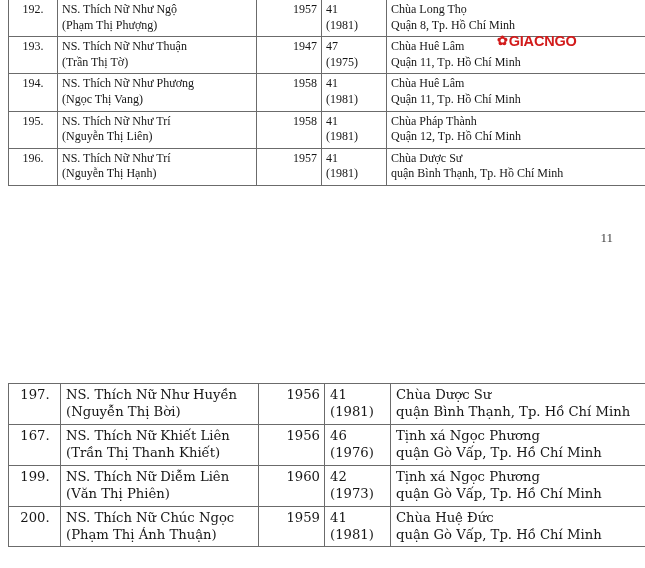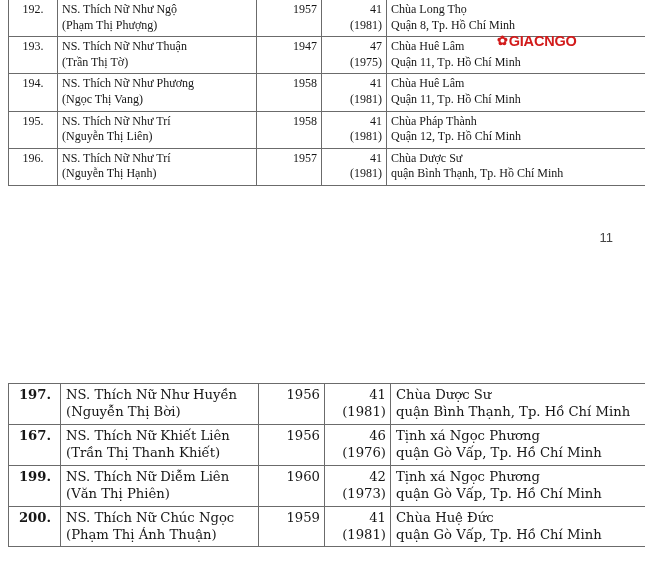--- a/index.html
+++ b/index.html
@@ -44,21 +44,21 @@
   }
   td.c-name {
     width: 190px;
   }
   td.c-year {
     width: 56px;
     text-align: right;
   }
   td.c-age {
     width: 56px;
-    text-align: right;
+    text-align: left;
   }
   td.c-place {
     width: 275px;
   }
   .line2 {
     display: block;
   }
   
   #section-one {
     position: absolute;
@@ -71,21 +71,21 @@
   
   #section-one table.doc-table tr:first-child td {
     border-top: none;
   }
   .page-number {
     position: absolute;
     top: 230px;
     right: 32px;
     font-size: 13px;
     color: #444;
-    font-family: Liberation Sans, sans-serif;
+    font-family: Liberation Serif, serif;
     text-align: right;
   }
   .logo-watermark {
     position: absolute;
     top: 33px;
     left: 497px;
     font-family: "Liberation Sans", sans-serif;
     font-weight: bold;
     font-size: 14.5px;
     letter-spacing: -0.2px;
@@ -111,21 +111,21 @@
     position: absolute;
     top: 383px;
     left: 0;
   }
   #section-two table.doc-table td {
     font-family: "DejaVu Serif", serif;
     font-size: 13.2px;
     line-height: 1.32;
     padding: 2px 4px 3px 5px;
   }
-  #section-two td.c-no { width: 42px; font-weight: bold; }
+  #section-two td.c-no { width: 42px; }
   #section-two td.c-name { width: 188px; }
   #section-two td.c-year { width: 56px; }
   #section-two td.c-age { width: 56px; }
   #section-two td.c-place { width: 275px; }
 </style>
 </head>
 <body>
 
 <div class="page">
 

